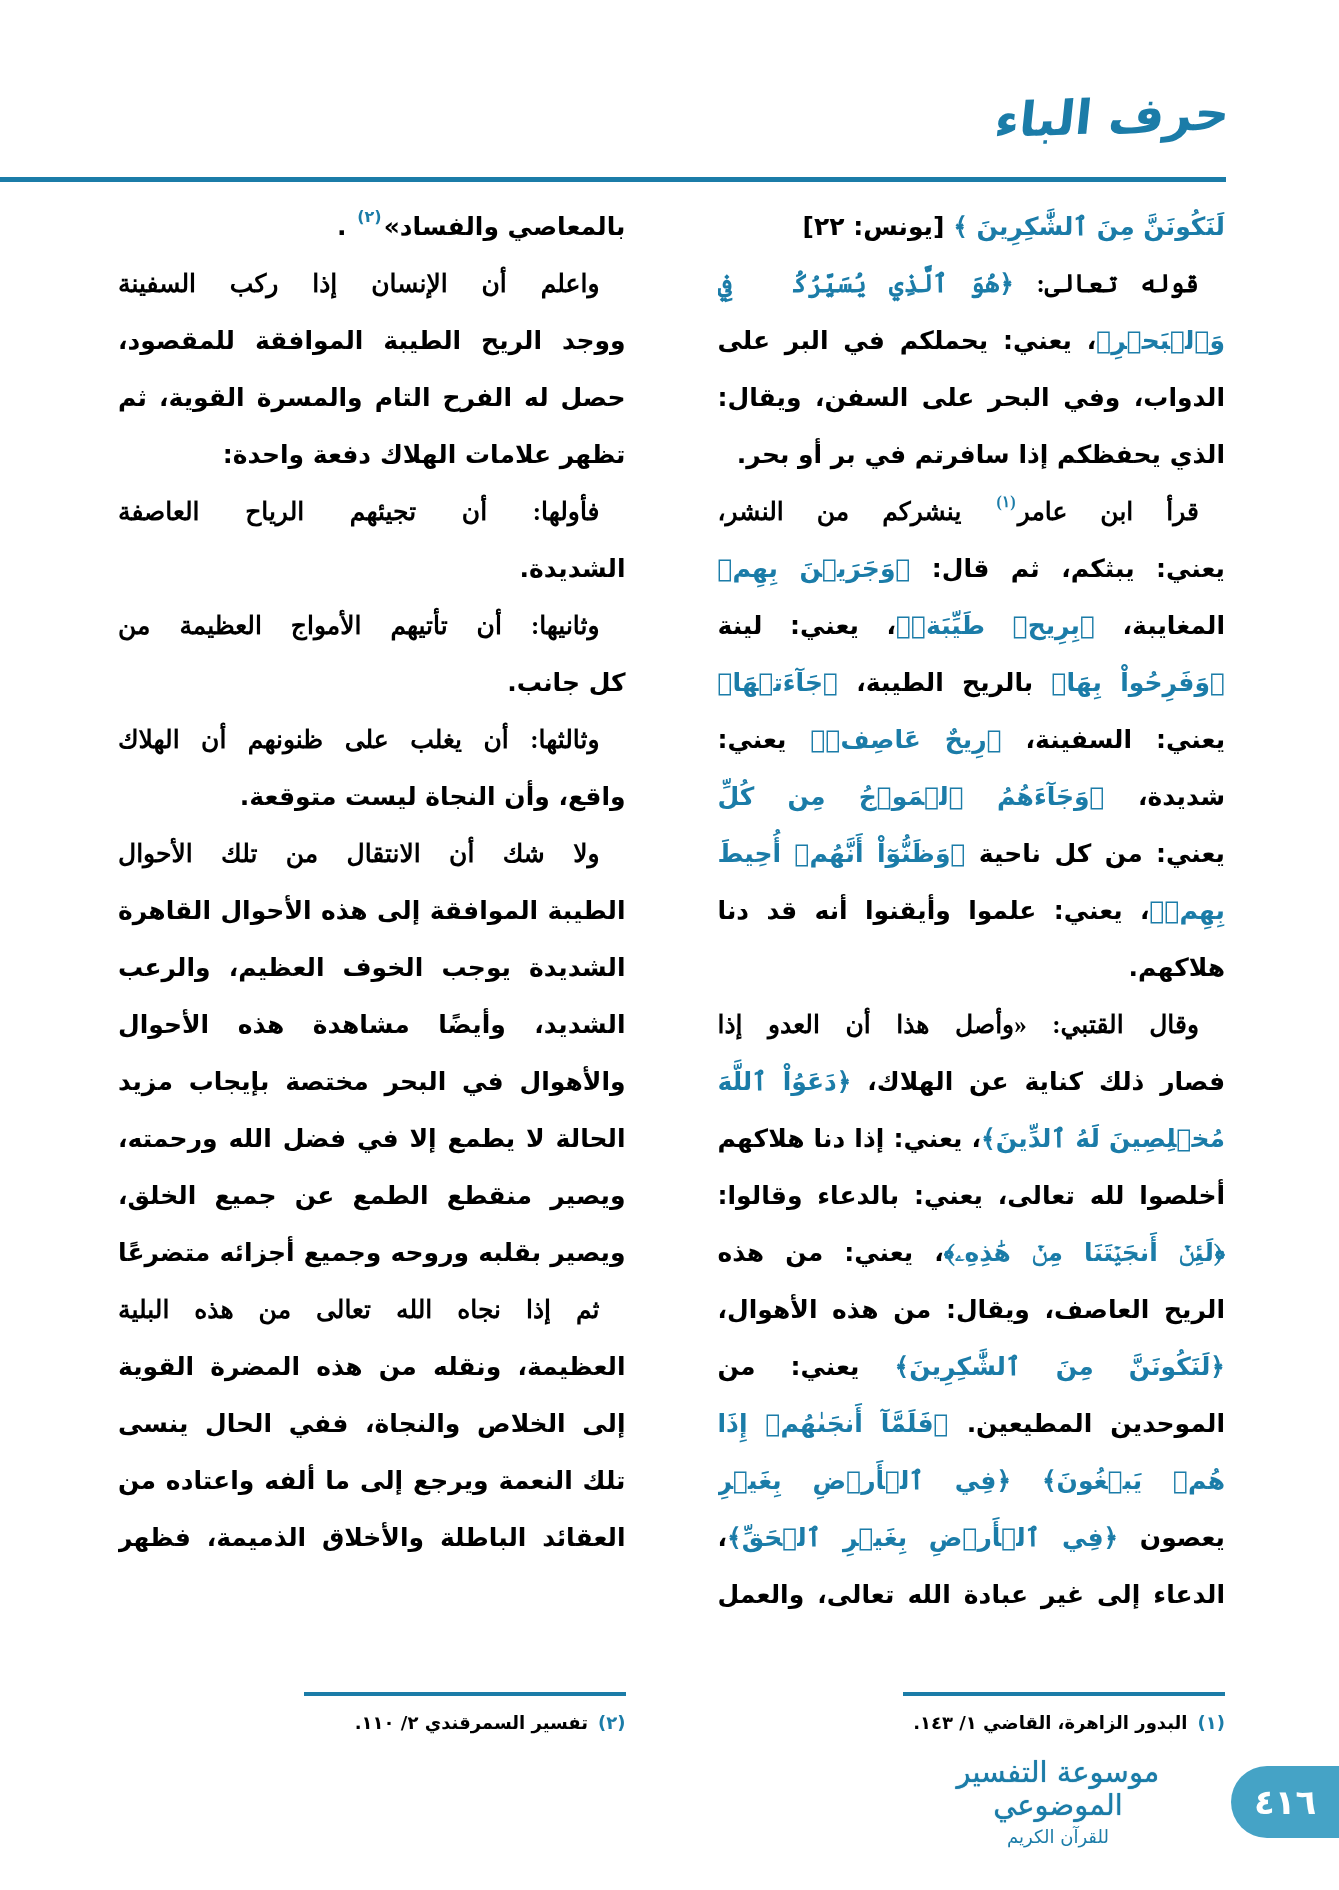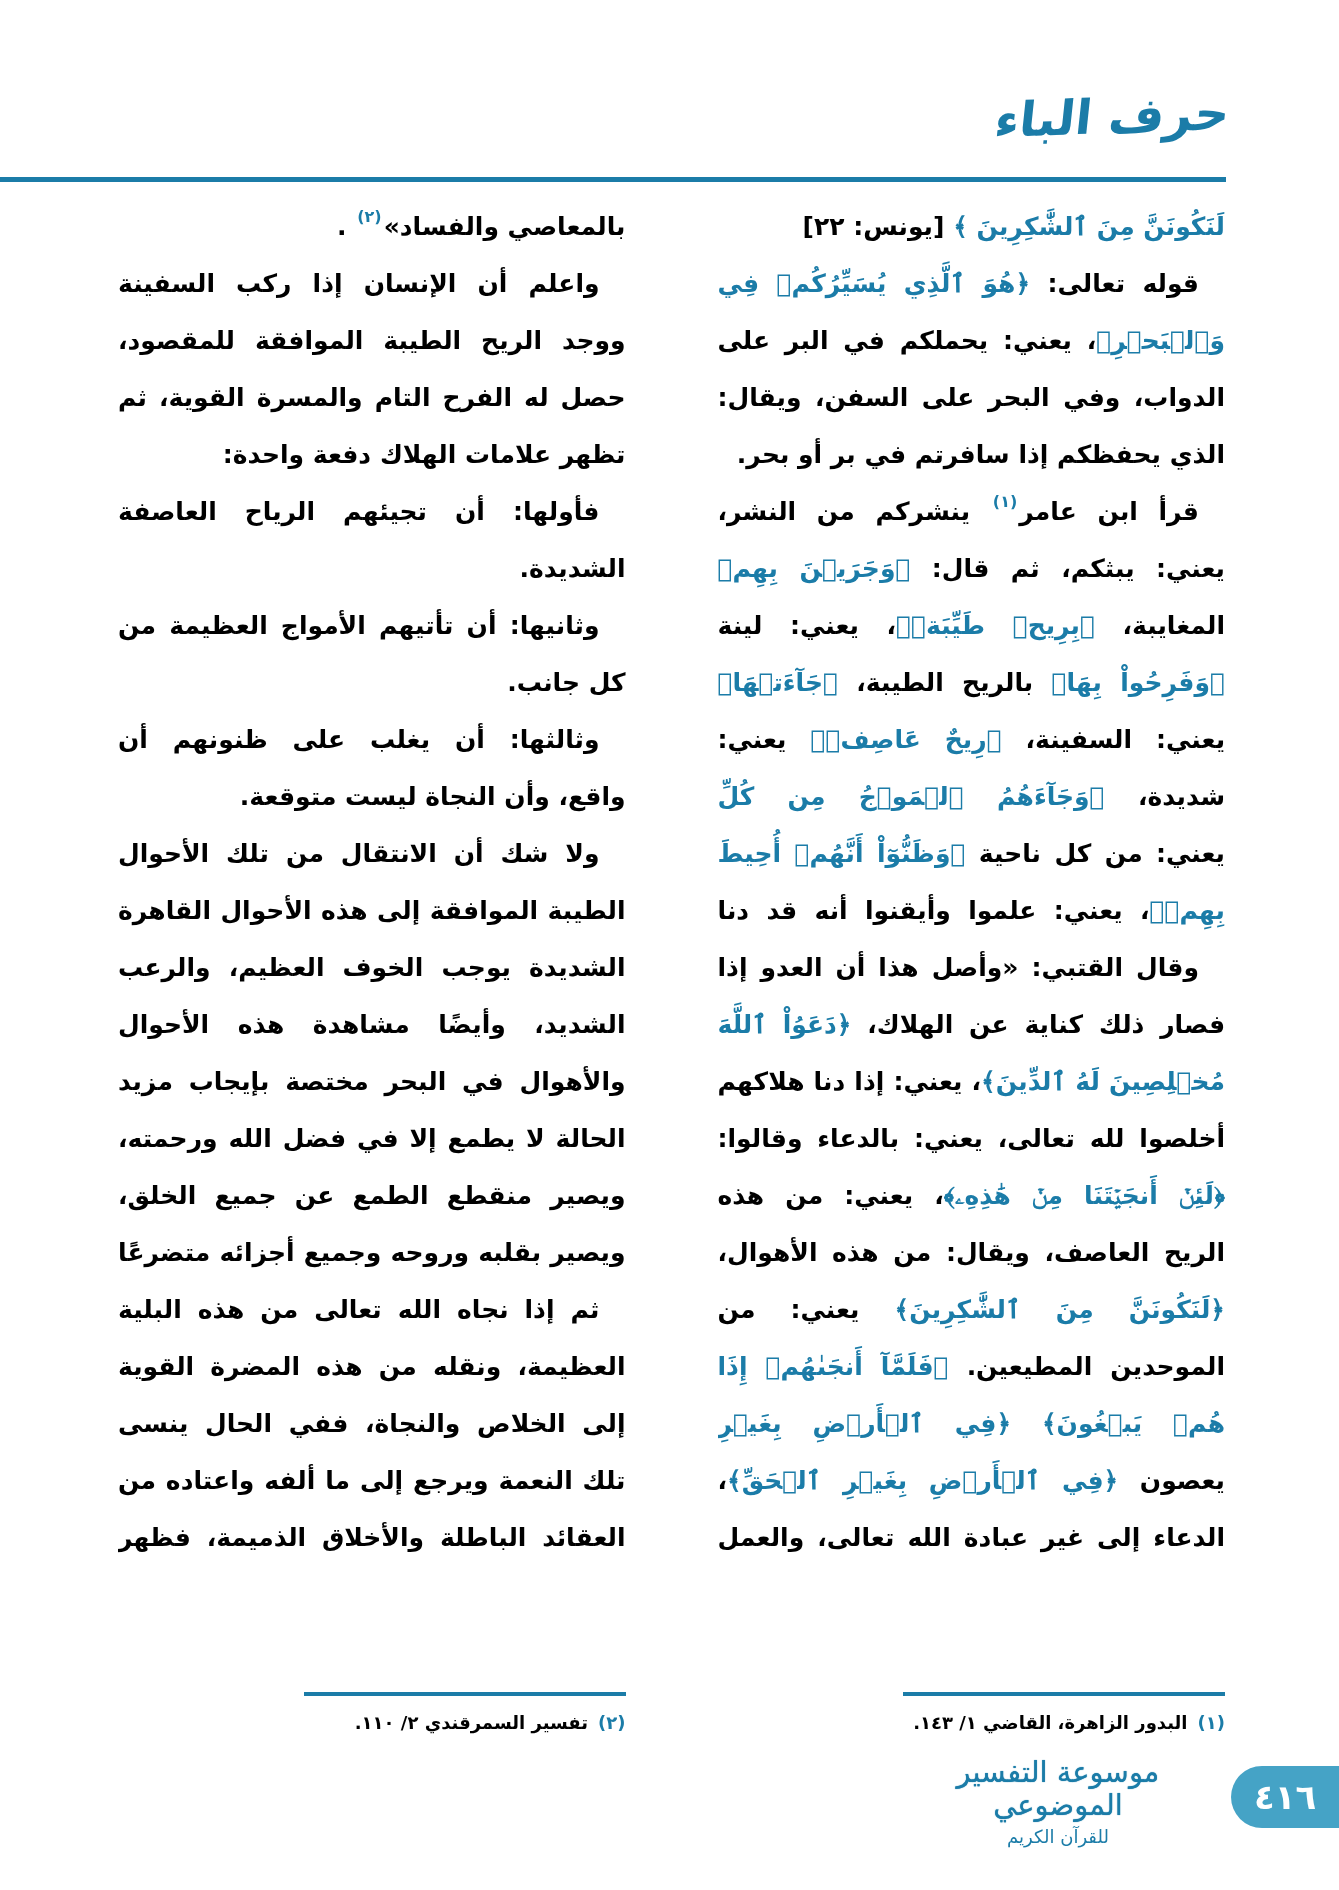--- a/index.html
+++ b/index.html
@@ -31,21 +31,21 @@
     display:flex;gap:92px;
   }
   .col{flex:1 1 0;min-width:0;}
   .line{
     height:57px;line-height:57px;
     font-size:25px;font-weight:bold;color:#000;
     overflow:hidden;white-space:nowrap;
     text-align:right;
   }
   .line.just{white-space:normal;text-align:justify;text-align-last:justify;}
-  .line.ind{padding-right:26px;}
+  .line.ind{padding-right:26px;font-family:Liberation Serif, serif;}
   .quran{color:var(--teal);font-weight:bold;text-align:center;}
   .fref{color:var(--teal);font-size:16px;position:relative;top:-13px;font-weight:bold;padding:0 2px;}
   .emph{font-weight:bold;}
   
   .footnotes{
     position:absolute;top:1692px;right:114px;left:118px;
     display:flex;gap:92px;
   }
   .fncol{flex:1 1 0;min-width:0;}
   .fn-divider{width:322px;height:4px;background:var(--teal);margin-bottom:16px;}
@@ -53,21 +53,21 @@
   .fn-num{color:var(--teal);margin-left:10px;}
   
   .emblem{
     position:absolute;top:1756px;right:150px;width:262px;
     text-align:center;color:var(--teal);font-weight:normal;
     line-height:1.15;
   }
   .emblem .l1{font-size:29px;letter-spacing:-1px;text-shadow:0 0 1px var(--teal);}
   .emblem .l2{font-size:18px;margin-top:4px;}
   .page-badge{
-    position:absolute;top:1766px;right:0;width:108px;height:62px;
+    position:absolute;top:1766px;right:0;width:108px;height:72px;
     background:var(--badge);
     border-radius:36px 0 0 36px;
     color:#ffffff;font-size:34px;font-weight:bold;
     display:flex;align-items:center;justify-content:center;
   }
 </style>
 </head>
 <body>
 
 <div class="page" style="--teal: #1b7ca8; --badge: #45a3c6;">
@@ -83,20 +83,21 @@
         <div class="line just"><span class="body">الدواب، وفي البحر على السفن، ويقال: هو</span></div>
         <div class="line"><span class="body">الذي يحفظكم إذا سافرتم في بر أو بحر.</span></div>
         <div class="line just ind"><span class="body">قرأ ابن عامر</span><span class="fref">(١)</span><span class="body"> ينشركم من النشر،</span></div>
         <div class="line just"><span class="body">يعني: يبثكم، ثم قال: </span><span class="quran">﴿وَجَرَيۡنَ بِهِم﴾</span></div>
         <div class="line just"><span class="body">المغايبة، </span><span class="quran">﴿بِرِيحٖ طَيِّبَةٖ﴾</span><span class="body">، يعني: لينة ساكنة،</span></div>
         <div class="line just"><span class="quran">﴿وَفَرِحُواْ بِهَا﴾</span><span class="body"> بالريح الطيبة، </span><span class="quran">﴿جَآءَتۡهَا﴾</span></div>
         <div class="line just"><span class="body">يعني: السفينة، </span><span class="quran">﴿رِيحٌ عَاصِفٞ﴾</span><span class="body"> يعني:</span></div>
         <div class="line just"><span class="body">شديدة، </span><span class="quran">﴿وَجَآءَهُمُ ٱلۡمَوۡجُ مِن كُلِّ مَكَانٖ﴾</span></div>
         <div class="line just"><span class="body">يعني: من كل ناحية </span><span class="quran">﴿وَظَنُّوٓاْ أَنَّهُمۡ أُحِيطَ</span></div>
         <div class="line just"><span class="quran">بِهِمۡ﴾</span><span class="body">، يعني: علموا وأيقنوا أنه قد دنا</span></div>
+        <div class="line"><span class="body">هلاكهم.</span></div>
         <div class="line just ind"><span class="body">وقال القتبي: «وأصل هذا أن العدو إذا</span></div>
         <div class="line just"><span class="body">فصار ذلك كناية عن الهلاك، </span><span class="quran">﴿دَعَوُاْ ٱللَّهَ</span></div>
         <div class="line just"><span class="quran">مُخۡلِصِينَ لَهُ ٱلدِّينَ﴾</span><span class="body">، يعني: إذا دنا هلاكهم</span></div>
         <div class="line just"><span class="body">أخلصوا لله تعالى، يعني: بالدعاء وقالوا:</span></div>
         <div class="line just"><span class="quran">﴿لَئِنۡ أَنجَيۡتَنَا مِنۡ هَٰذِهِۦ﴾</span><span class="body">، يعني: من هذه</span></div>
         <div class="line just"><span class="body">الريح العاصف، ويقال: من هذه الأهوال،</span></div>
         <div class="line just"><span class="quran">﴿لَنَكُونَنَّ مِنَ ٱلشَّٰكِرِينَ﴾</span><span class="body"> يعني: من</span></div>
         <div class="line just"><span class="body">الموحدين المطيعين. </span><span class="quran">﴿فَلَمَّآ أَنجَىٰهُمۡ إِذَا</span></div>
         <div class="line just"><span class="quran">هُمۡ يَبۡغُونَ﴾</span><span class="body"> </span><span class="quran">﴿فِي ٱلۡأَرۡضِ بِغَيۡرِ ٱلۡحَقِّ﴾</span></div>
         <div class="line just"><span class="body">يعصون </span><span class="quran">﴿فِي ٱلۡأَرۡضِ بِغَيۡرِ ٱلۡحَقِّ﴾</span><span class="body">، يعني:</span></div>

